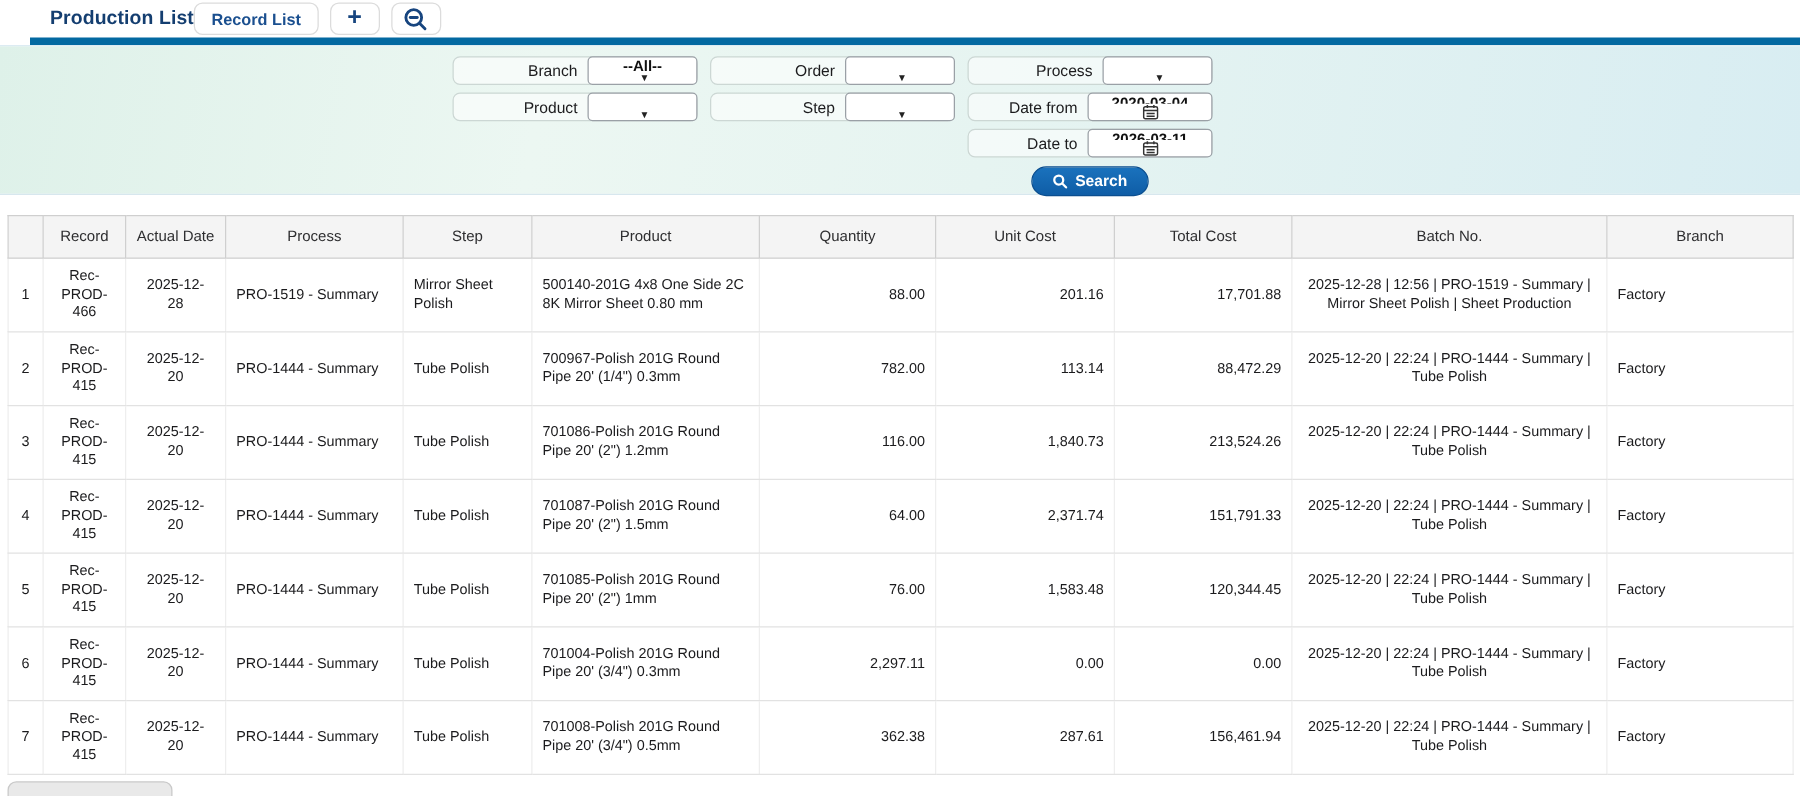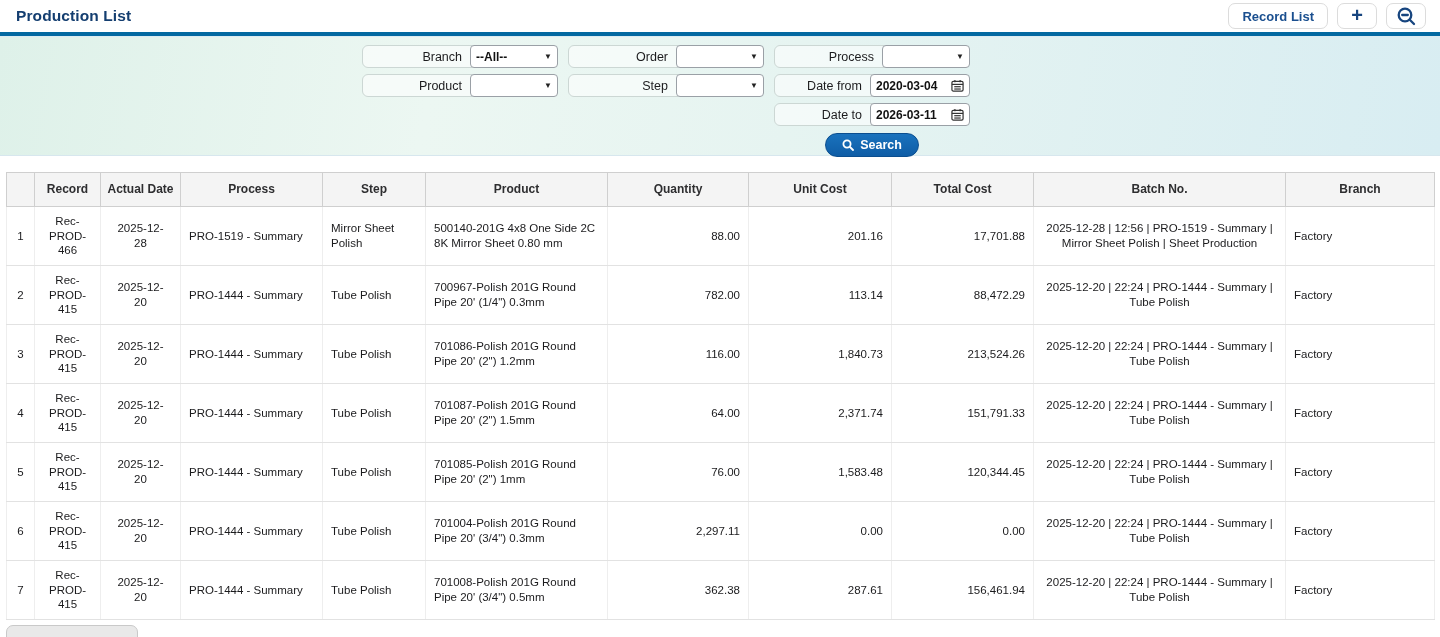--- a/index.html
+++ b/index.html
@@ -1,56 +1,56 @@
 <!DOCTYPE html>
 <html><head>
 <meta charset="utf-8">
 <style>
   * { margin:0; padding:0; box-sizing:border-box; }
   html,body { width:1440px; height:637px; overflow:hidden; background:#fff;
     font-family:"Liberation Sans", sans-serif; }
   .page { position:relative; width:1440px; height:637px; }
 
   
-  .topbar { height:36px; display:flex; align-items:center; justify-content:space-between;
-    padding:0 14px 0 16px; background:#fff; border-bottom:4px solid #0369a1; }
+  .topbar { height:36px; display:flex; align-items:center; justify-content:flex-start;
+    padding:0 14px 0 16px; background:#fff; border-bottom:6px solid #0369a1;margin-left:24px; }
   .page-title { font-size:15.5px; font-weight:bold; color:#143e70; letter-spacing:.1px; }
   .topbar-actions { display:flex; align-items:center; gap:9px; }
   .tb-btn { display:flex; align-items:center; justify-content:center; height:26px;
     background:#fff; border:1px solid #dcdcdc; border-radius:7px; cursor:pointer;
     color:#1a4f8f; font-family:inherit; }
   .tb-btn.text { padding:0 13px; font-size:13px; font-weight:bold; }
   .tb-btn.icon { width:40px; }
   .plus-glyph { font-size:20px; font-weight:bold; color:#17457f; line-height:1; margin-top:-2px; }
 
   
   .filter-panel { height:120px; padding-top:8px;
     background:linear-gradient(100deg,#def1e9 0%,#ecf7f2 30%,#e6f4f1 55%,#d8edf2 100%);
     border-top:1px solid #dcebf2; border-bottom:1px solid #d7e7ee; }
   .filter-grid { display:grid; grid-template-columns:196px 196px 196px; gap:6px 10px;
     width:fit-content; margin:0 auto; position:relative; left:-54px; }
   .pill { display:flex; align-items:center; height:23px;
     background:rgba(255,255,255,.55); border:1px solid #ccd7d4; border-radius:6px; }
   .pill-label { flex:1; text-align:right; padding-right:8px; font-size:12.5px; color:#1c1c1e; white-space:nowrap; }
   .pill-ctrl { width:88px; align-self:stretch; background:#fff; border:1px solid #9aa0a6;
-    border-radius:4px; display:flex; align-items:center; padding:0 5px; margin:-1px -1px -1px 0; cursor:pointer; }
+    border-radius:4px; display:flex; align-items:center; padding:0 5px; margin:-1px -1px -1px 0; cursor:pointer;flex-direction:column; }
   .pill-ctrl.date { width:100px; }
   .sel-val { flex:1; font-size:12px; font-weight:600; color:#111; white-space:nowrap; overflow:hidden; }
   .caret { font-size:8px; color:#222; margin-left:3px; }
   .spacer { visibility:hidden; }
   .search-row { display:flex; justify-content:center; margin-top:7px; }
   .search-btn { display:flex; align-items:center; gap:6px; height:24px; padding:0 16px;
     background:linear-gradient(#1a72bd,#0f5da6); border:1.5px solid #0b4e8f; border-radius:13px;
     color:#fff; font-size:12.5px; font-weight:bold; font-family:inherit; cursor:pointer;
     transform:translateX(152px); }
 
   
   .table-wrap { margin:16px 6px 0; }
   table { width:100%; border-collapse:collapse; table-layout:fixed; color:#1b1b1d; }
-  thead th { background:#f4f4f4; border:1px solid #cfcfcf; font-size:12px; font-weight:bold;
+  thead th { background:#f4f4f4; border:1px solid #cfcfcf; font-size:12px; font-weight:normal;
     color:#2e2e30; height:34px; padding:2px 4px; text-align:center; line-height:1.2; }
   tbody td { border-bottom:1px solid #e2e2e2; border-left:1px solid #eeeeee; border-right:1px solid #eeeeee;
     height:59px; padding:3px 6px; vertical-align:middle; font-size:11.5px; line-height:1.3;
     word-wrap:break-word; }
   td.c { text-align:center; }
   td.r { text-align:right; padding-right:8px; }
   td.l { text-align:left; padding-left:8px; }
   td.record { padding:3px 12px; }
   td.adate  { padding:3px 13px; }
 

